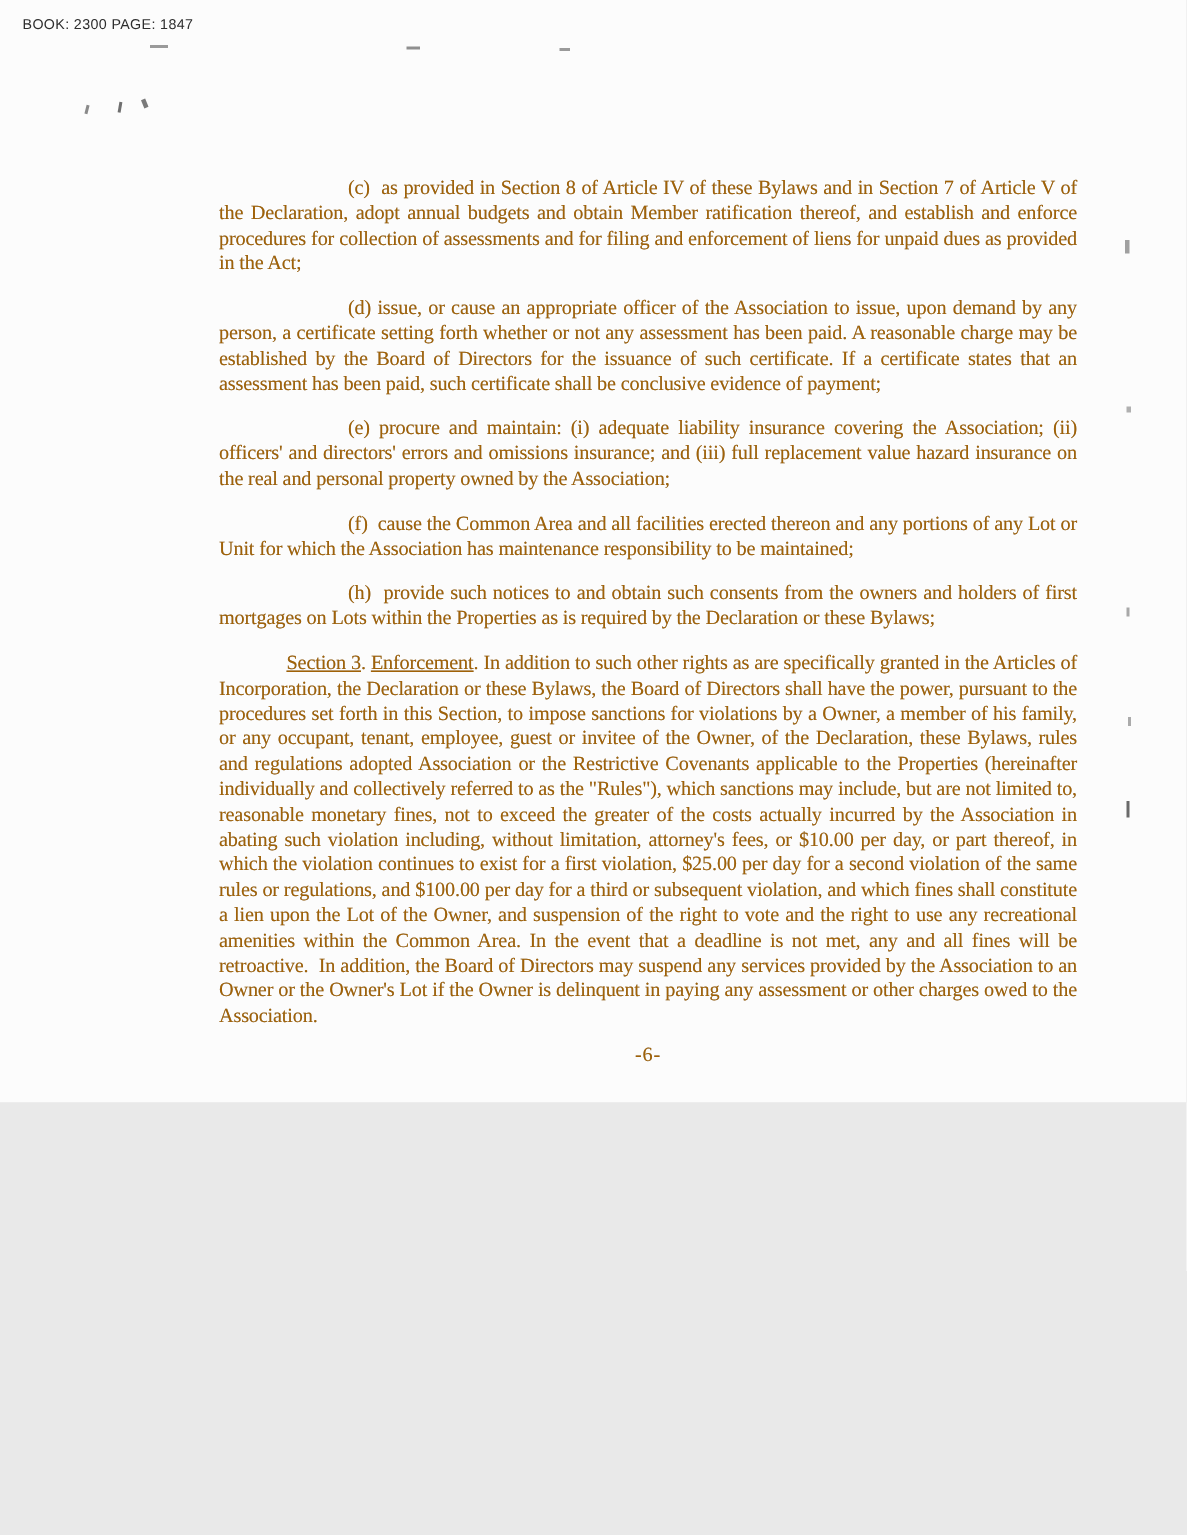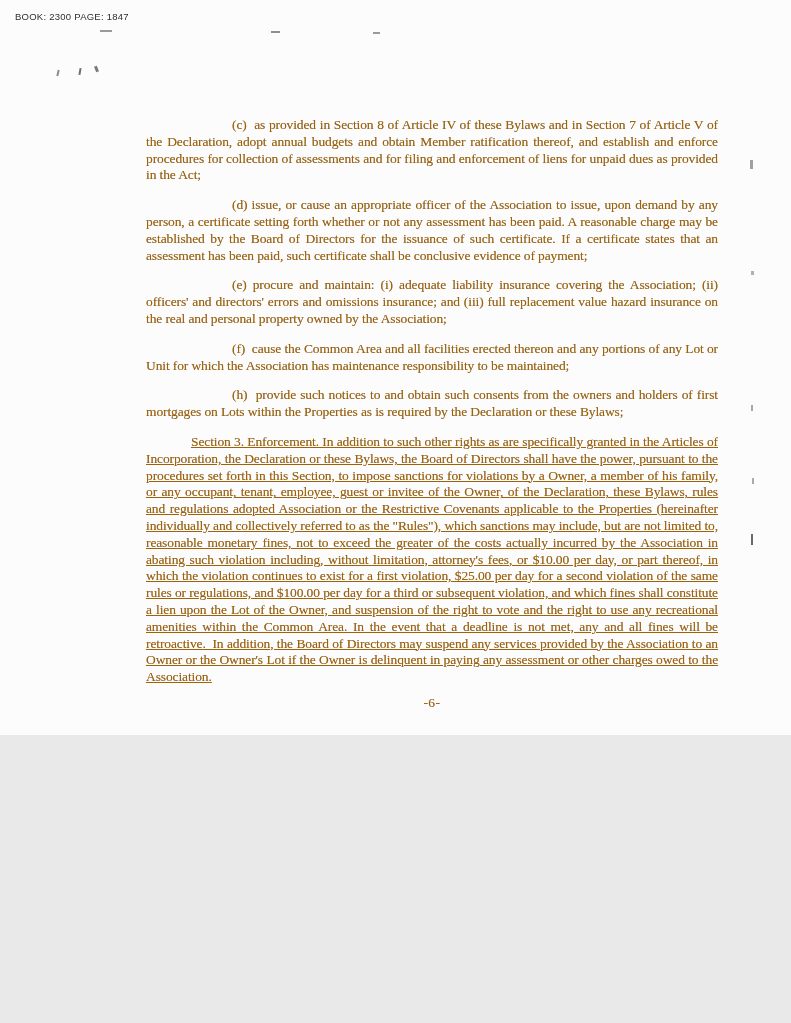--- a/index.html
+++ b/index.html
@@ -28,21 +28,21 @@
     width: 572px;
     color: #a16207;
     font-size: 13.5px;
     line-height: 16.8px;
     letter-spacing: -0.12px;
     text-align: justify;
     text-shadow: 0 0 0.4px rgba(20,20,20,0.35);
     margin-left: 36px;
   }
   p.para { margin: 0 0 13px 0; text-indent: 86px; }
-  p.section3 { text-indent: 45px; margin-bottom: 0; text-decoration: underline; }
+  p.section3 { text-indent: 45px; margin-bottom: 0; }
   .u { text-decoration: underline; }
   .pageno {
     margin-top: 9px;
     text-align: center;
     text-indent: 0;
     letter-spacing: 0.5px;
   }
   .artifact { position: absolute; }
 </style>
 </head>

